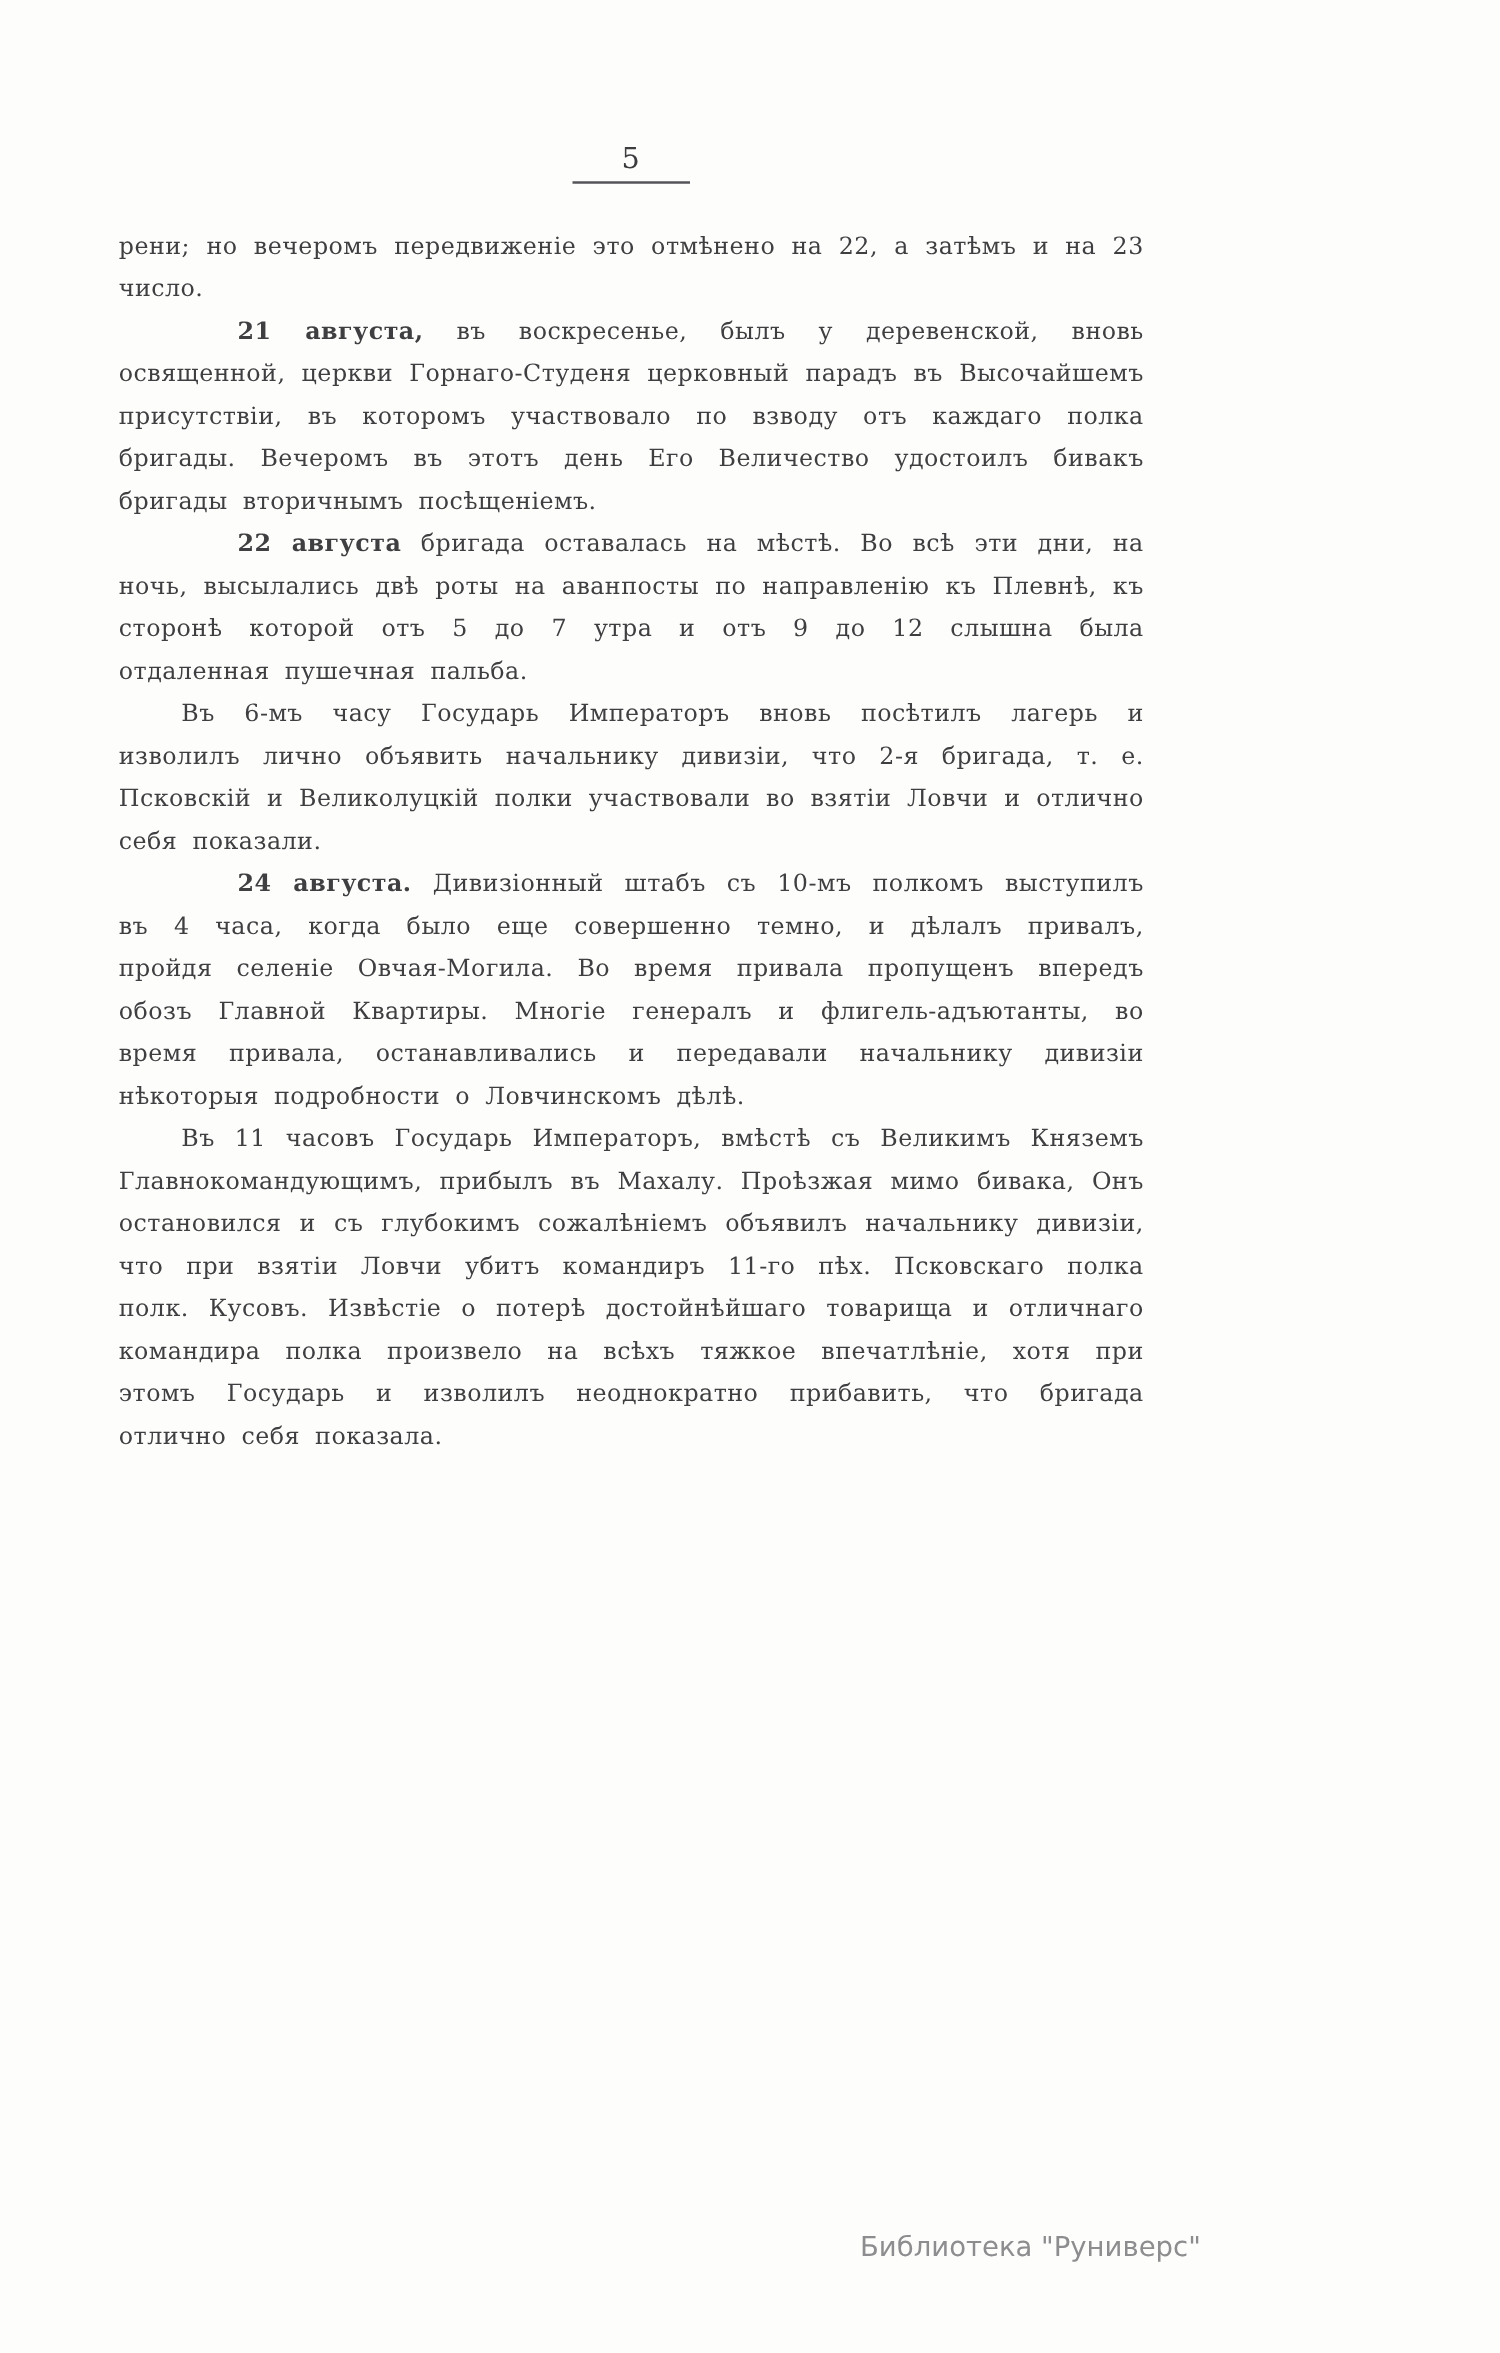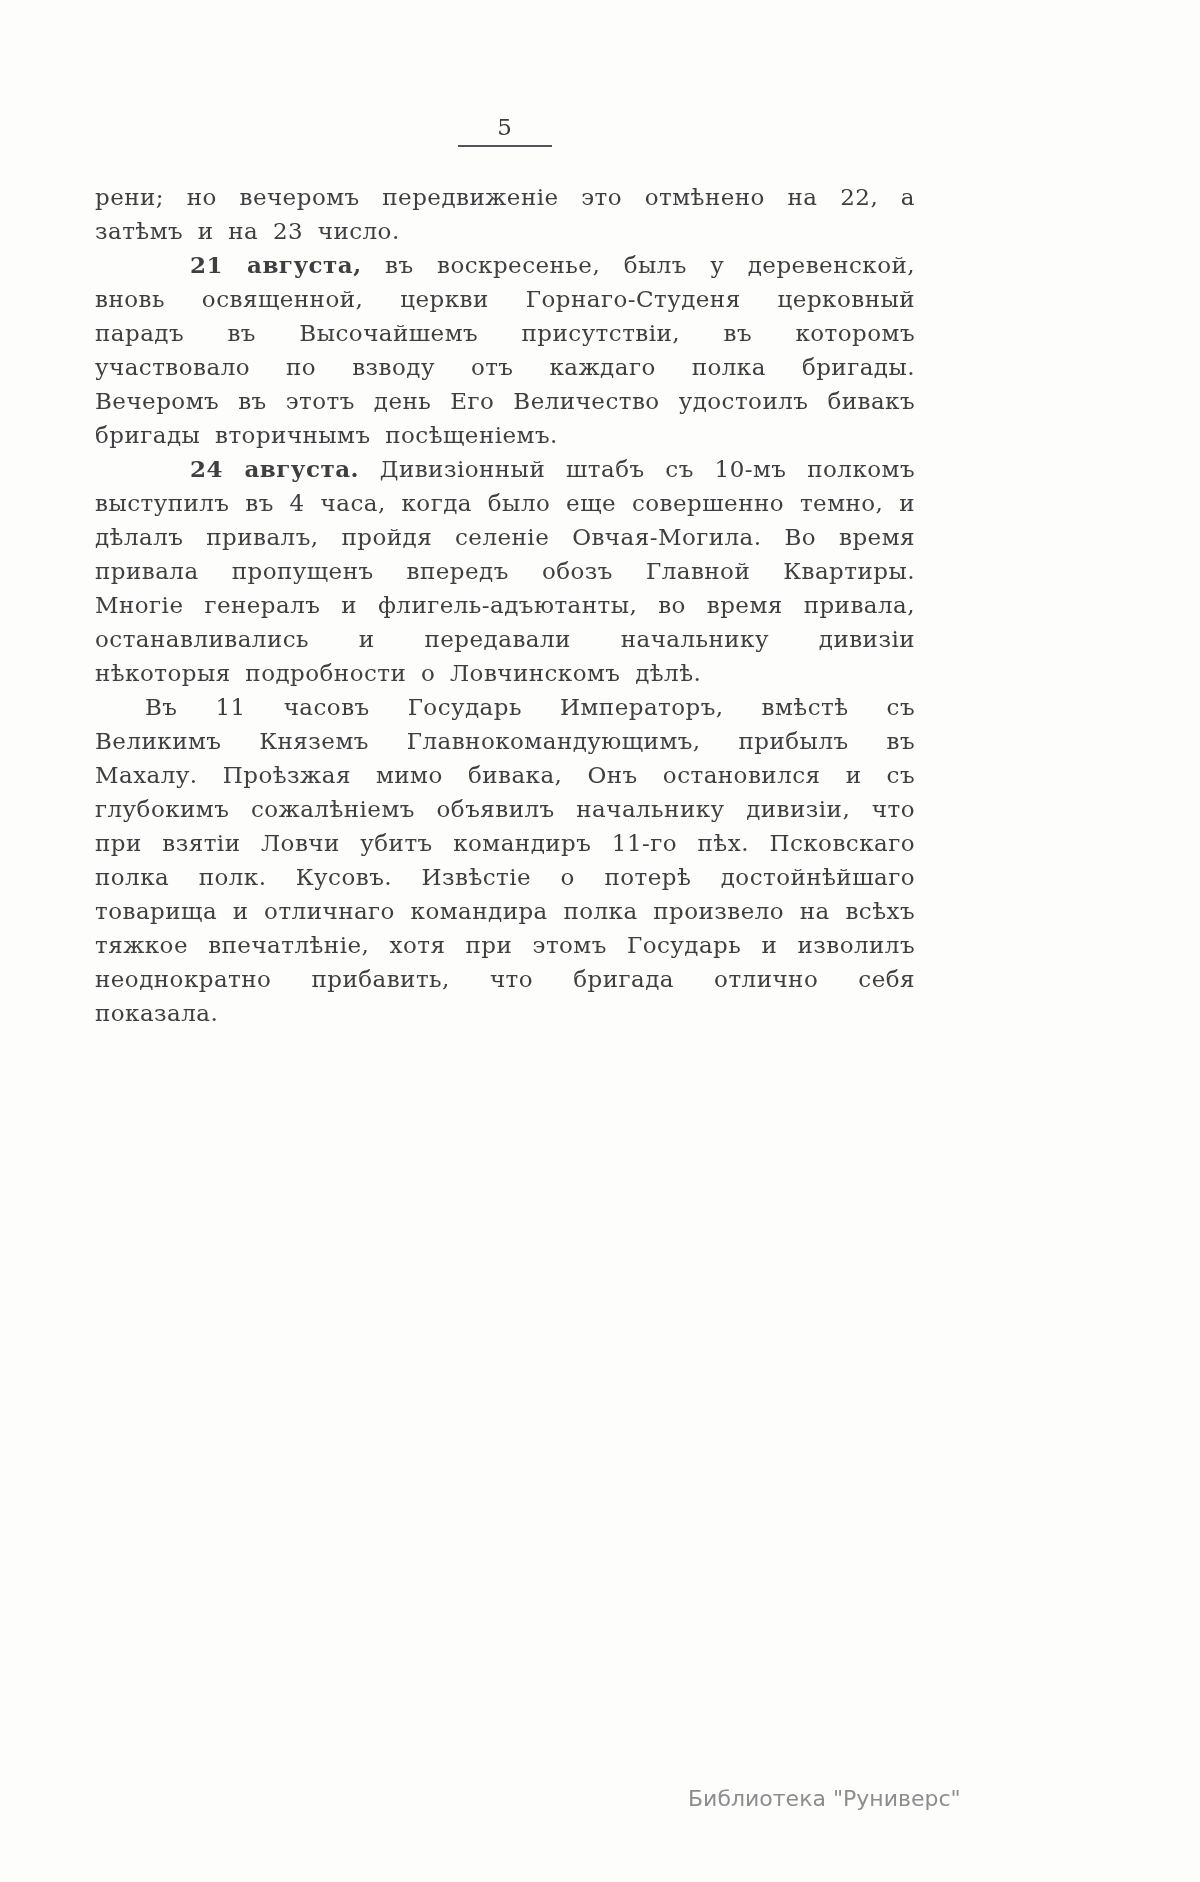--- a/index.html
+++ b/index.html
@@ -39,21 +39,21 @@
     border-top: 2px solid #55545a;
   }
   .text-block {
     position: absolute;
     left: 95px;
     top: 180px;
     width: 820px;
   }
   .para {
     margin: 0;
-    font-size: 23px;
+    font-size: 19px;
     line-height: 34px;
     text-align: justify;
     word-spacing: 0.30em;
     letter-spacing: 0.02em;
   }
   .para.indent { text-indent: 50px; }
   .bold { font-weight: bold; margin-left: 45px; }
   .italic { }
   .watermark {
     position: absolute;
@@ -71,19 +71,21 @@
 <div class="scan-page">
 
   <div class="page-number-wrap">
     <div class="page-number">5</div>
     <div class="page-number-rule"></div>
   </div>
 
   <div class="text-block">
       <p class="para"><span>рени; но вечеромъ передвиженіе это отмѣнено на 22, а затѣмъ и на 23 число.</span></p>
       <p class="para indent"><span class="bold">21 августа,</span><span> въ воскресенье, былъ у деревенской, вновь освященной, церкви Горнаго-Студеня церковный парадъ въ Высочайшемъ присутствіи, въ которомъ участвовало по взводу отъ каждаго полка бригады. Вечеромъ въ этотъ день Его Величество удостоилъ бивакъ бригады вторичнымъ посѣщеніемъ.</span></p>
+      <p class="para indent"><span class="bold">22 августа</span><span> бригада оставалась на мѣстѣ. Во всѣ эти дни, на ночь, высылались двѣ роты на аванпосты по направленію къ Плевнѣ, къ сторонѣ которой отъ 5 до 7 утра и отъ 9 до 12 слышна была отдаленная пушечная пальба.</span></p>
+      <p class="para indent"><span>Въ 6-мъ часу Государь Императоръ вновь посѣтилъ лагерь и изволилъ лично объявить начальнику дивизіи, что 2-я бригада, т. е. Псковскій и Великолуцкій полки участвовали во взятіи Ловчи и отлично себя показали.</span></p>
       <p class="para indent"><span class="bold">24 августа.</span><span> Дивизіонный штабъ съ 10-мъ полкомъ выступилъ въ 4 часа, когда было еще совершенно темно, и дѣлалъ привалъ, пройдя селеніе Овчая-Могила. Во время привала пропущенъ впередъ обозъ Главной Квартиры. Многіе генералъ и флигель-адъютанты, во время привала, останавливались и передавали начальнику дивизіи нѣкоторыя подробности о Ловчинскомъ дѣлѣ.</span></p>
       <p class="para indent"><span>Въ 11 часовъ Государь Императоръ, вмѣстѣ съ Великимъ Княземъ Главнокомандующимъ, прибылъ въ Махалу. Проѣзжая мимо бивака, Онъ остановился и съ глубокимъ сожалѣніемъ объявилъ начальнику дивизіи, что при взятіи Ловчи убитъ командиръ 11-го пѣх. Псковскаго полка полк. </span><span class="italic">Кусовъ</span><span>. Извѣстіе о потерѣ достойнѣйшаго товарища и отличнаго командира полка произвело на всѣхъ тяжкое впечатлѣніе, хотя при этомъ Государь и изволилъ неоднократно прибавить, что бригада отлично себя показала.</span></p>
     </div>
 
   <div class="watermark">Библиотека "Руниверс"</div>
 
 </div>
 
 </body></html>

